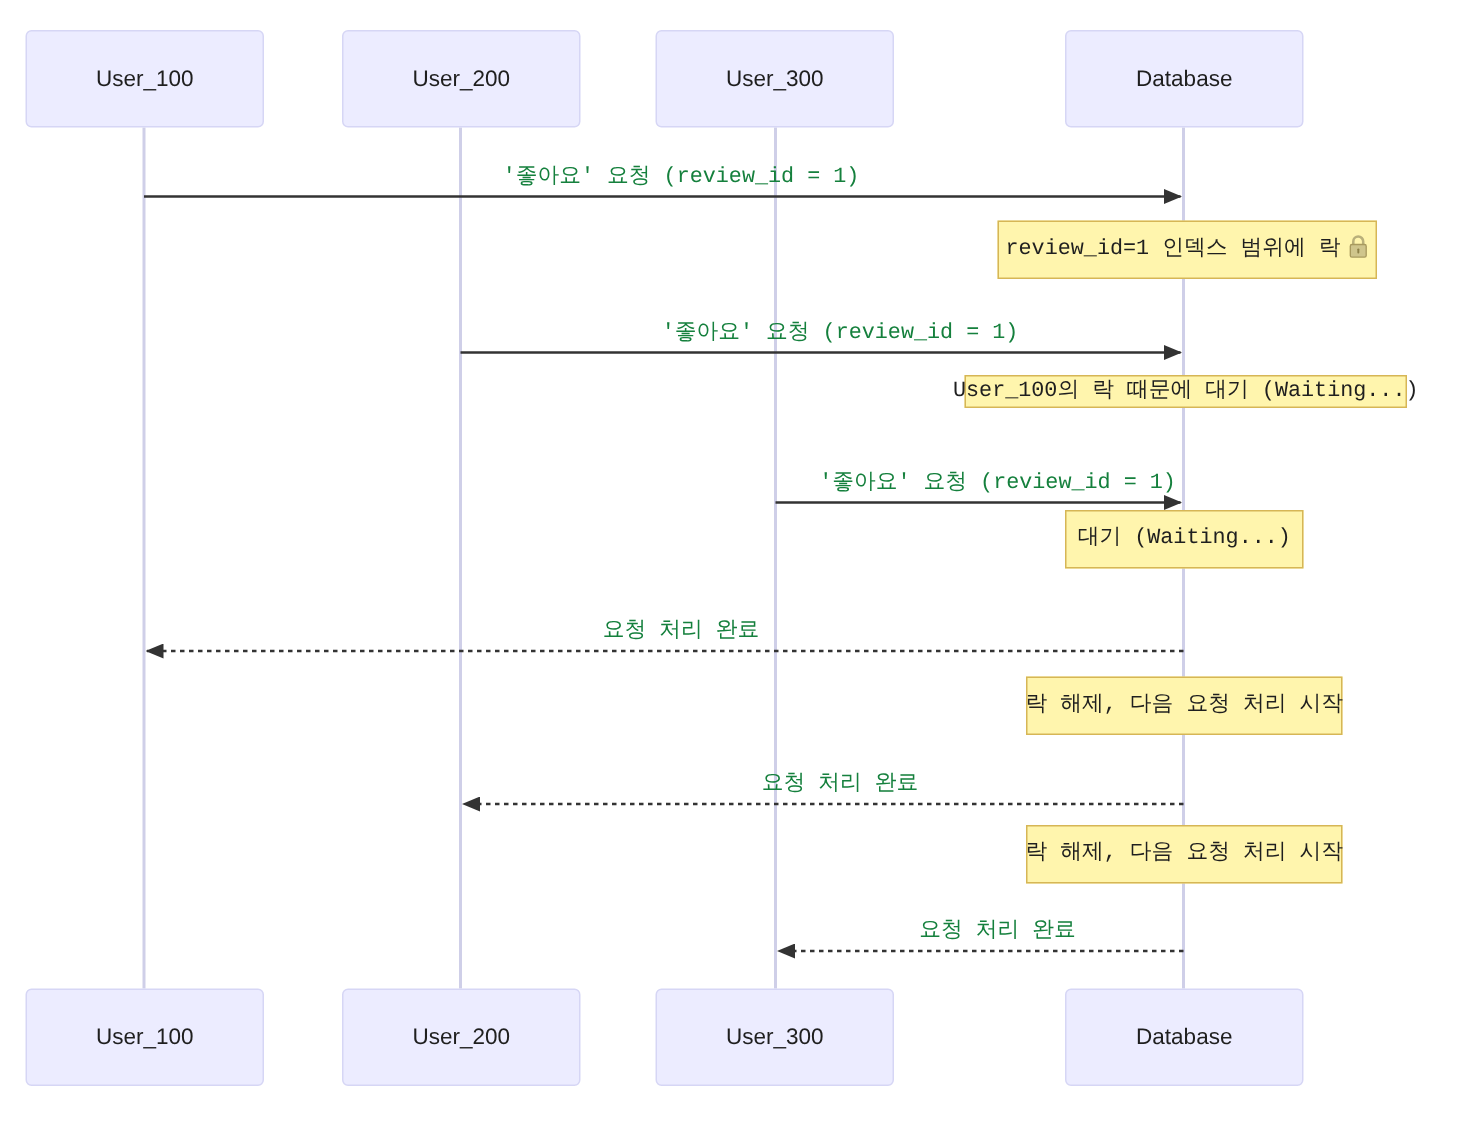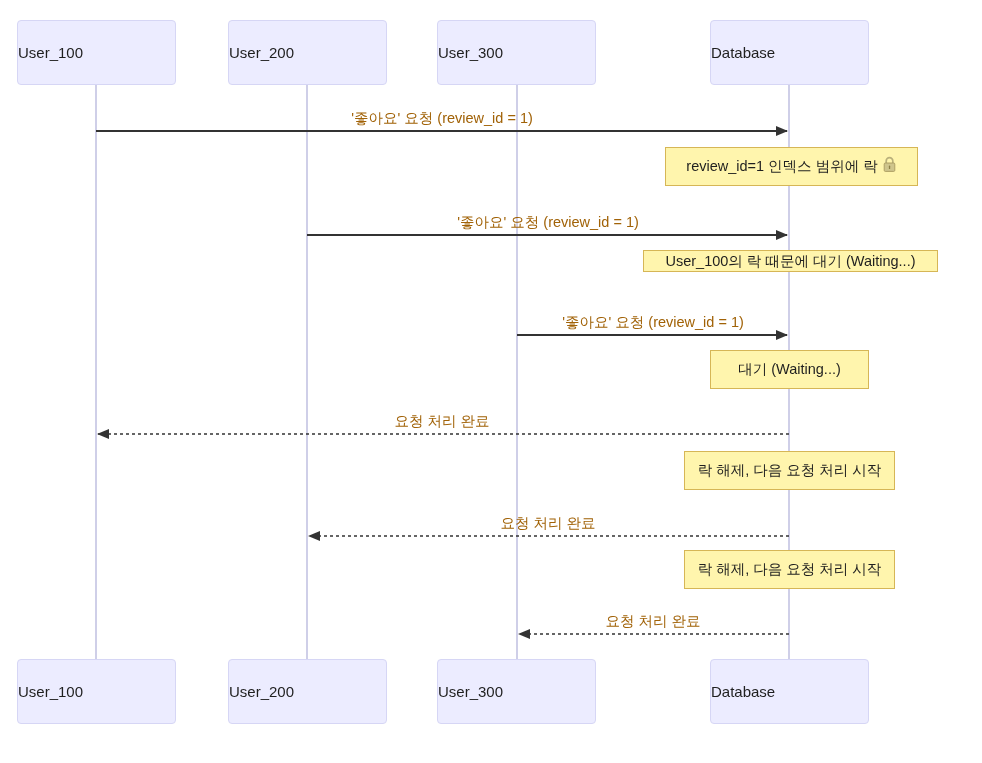--- a/index.html
+++ b/index.html
@@ -27,55 +27,57 @@
   }
   
   .actor-box {
     position: absolute;
     box-sizing: border-box;
     background: #ECECFF;
     border: 1px solid #d6d6f5;
     border-radius: 4px;
     display: flex;
     align-items: center;
+    justify-content: center;
   }
   .actor-label {
     font-size: 15px;
     color: #1f1f1f;
     font-family: "Liberation Sans", "DejaVu Sans", sans-serif;
     white-space: nowrap;
     line-height: 1;
   }
   
   .msg-label {
     position: absolute;
     font-size: 14.5px;
-    color: #a16207;
+    color: #15803d;
     white-space: nowrap;
     transform: translateX(-50%);
     line-height: 1;
-    font-family: Liberation Sans, sans-serif;
+    font-family: Liberation Mono, monospace;
+    margin-left: 12px;
   }
   
   .note-box {
     position: absolute;
     box-sizing: border-box;
     background: #fff5ad;
     border: 1px solid #d6b656;
     display: flex;
     align-items: center;
     justify-content: center;
     padding: 0 10px;
   }
   .note-label {
     font-size: 14.5px;
     color: #1f1f1f;
     white-space: nowrap;
     line-height: 1;
-    font-family: Liberation Sans, sans-serif;
+    font-family: Liberation Mono, monospace;
   }
   .lock-glyph {
     display: inline-block;
     margin-left: 4px;
     vertical-align: -2px;
   }
 </style>
 </head>
 <body>
 
@@ -147,21 +149,21 @@
         <span class="note-label">review_id=1 인덱스 범위에 락</span>
         <span class="lock-glyph"><svg width="15" height="17" viewBox="0 0 15 17" xmlns="http://www.w3.org/2000/svg">
             <path d="M4.2 7.2 V5.0 a3.3 3.3 0 0 1 6.6 0 V7.2" fill="none" stroke="#b9b07a" stroke-width="1.7"></path>
             <rect x="2.2" y="7.0" width="10.6" height="8.4" rx="1.1" fill="#cfc58c" stroke="#a89a5e" stroke-width="0.9"></rect>
             <rect x="6.9" y="9.6" width="1.3" height="3.4" rx="0.6" fill="#8d8047"></rect>
           </svg></span>
       </div>
       <div class="note-box" style="left: 643px; top: 250px; width: 295px; height: 22px;">
         <span class="note-label">User_100의 락 때문에 대기 (Waiting...)</span>
       </div>
-      <div class="note-box" style="left: 710px; top: 350px; width: 159px; height: 39px;">
+      <div class="note-box" style="left: 710px; top: 340px; width: 159px; height: 39px;">
         <span class="note-label">대기 (Waiting...)</span>
       </div>
       <div class="note-box" style="left: 684px; top: 451px; width: 211px; height: 39px;">
         <span class="note-label">락 해제, 다음 요청 처리 시작</span>
       </div>
       <div class="note-box" style="left: 684px; top: 550px; width: 211px; height: 39px;">
         <span class="note-label">락 해제, 다음 요청 처리 시작</span>
       </div>
     </div>
 

